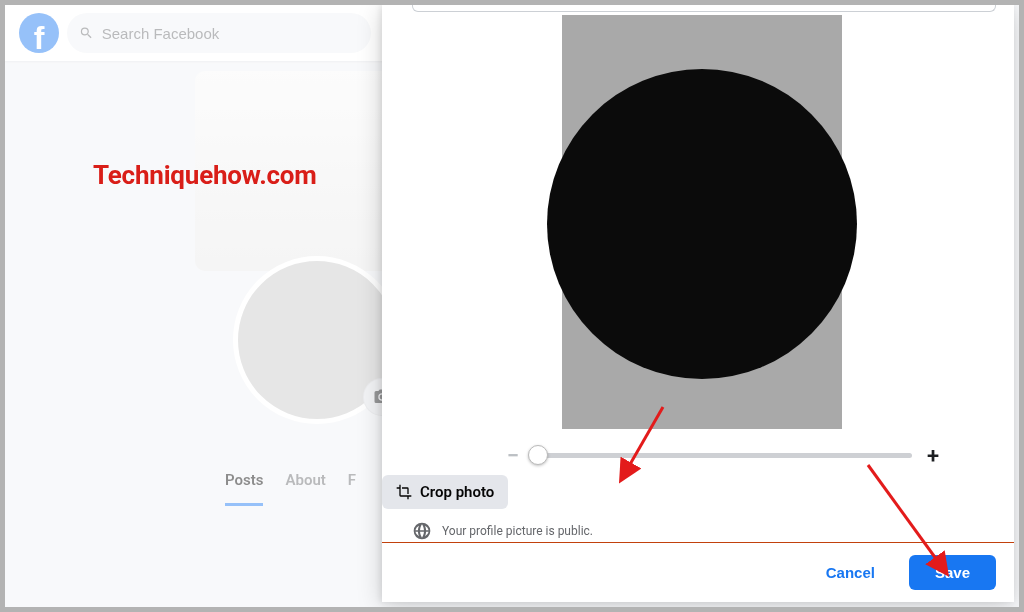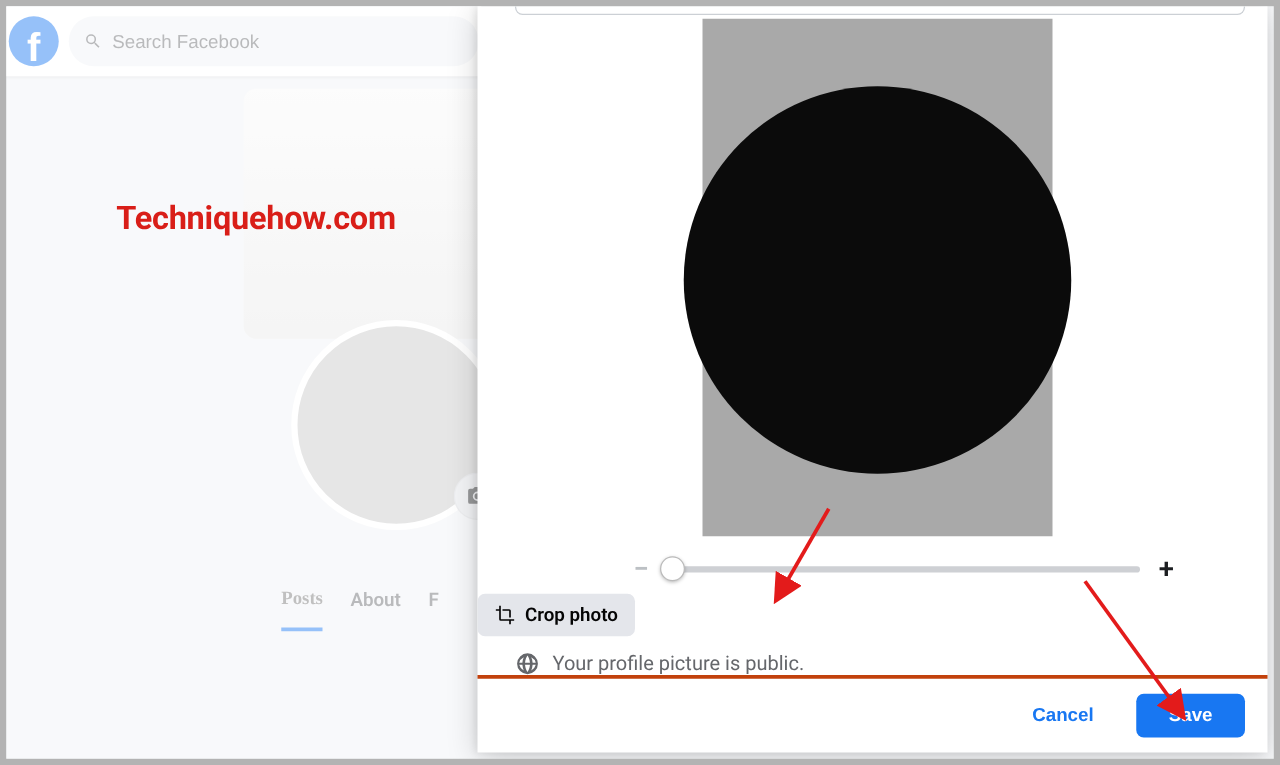--- a/index.html
+++ b/index.html
@@ -26,21 +26,21 @@
     }
     
     .fb-header {
       position: absolute;
       top: 0; left: 0;
       height: 56px;
       width: 380px;
       background: #ffffff;
       display: flex;
       align-items: center;
-      padding: 0 2px;
+      padding: 0 14px;
       box-shadow: 0 1px 2px rgba(0,0,0,0.08);
       z-index: 1;
       justify-content: space-between;
     }
     .fb-logo {
       width: 40px; height: 40px;
       border-radius: 50%;
       background: #1877f2;
       position: relative;
       margin-right: 8px;
@@ -121,21 +121,21 @@
       position:absolute;
       top:410px;
       left:220px;
       display:flex;
       gap:22px;
       font-size:15px;
       font-weight:600;
       color:#65676b;
     }
     .tab{padding-bottom:14px;}
-    .tab.active{ color:#737373; border-bottom:3px solid #1876f2;font-family:Liberation Serif, serif;}
+    .tab.active{ color:#000000; border-bottom:3px solid #1876f2;}
     .card{
       position:absolute;
       top:460px; left:225px;
       width:200px;
       background:#fff;
       border-radius:8px;
       padding:16px;
       box-shadow:0 1px 2px rgba(0,0,0,0.1);
       color:#1c1e21;
       font-size:16px;
@@ -226,27 +226,27 @@
       width:16px;height:16px;border-radius:50%;background:#050505;position:relative;display:inline-block;
     }
     .clock-ico::before,.clock-ico::after{
       content:"";position:absolute;background:#e4e6eb;left:50%;top:50%;
     }
     .clock-ico::before{width:2px;height:6px;transform:translate(-50%,-90%);}
     .clock-ico::after{width:5px;height:2px;transform:translate(-10%,-50%);}
     .info-row{
       position:absolute;
       top:516px; left:30px;
-      display:flex; align-items:flex-start; gap:10px;
+      display:flex; align-items:center; gap:10px;
       color:#65676b;
-      font-size:16px;
+      font-size:12px;
     }
     .info-row svg{fill:#65676b}
     .footer{
-      border-top:3px solid #c2410c;
+      border-top:1px solid #c2410c;
       display:flex; justify-content:flex-end; align-items:center;
       padding:12px 18px;
       gap:8px;
     }
     .btn{
       border:none; border-radius:6px;
       padding:9px 26px;
       font-size:15px;font-weight:600; cursor:pointer;
     }
     .btn.cancel{ background:transparent; color:#1877f2;}

